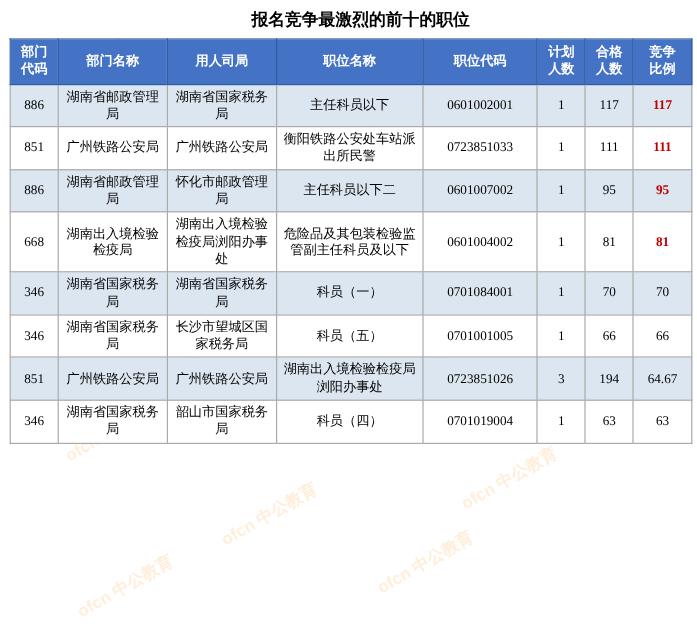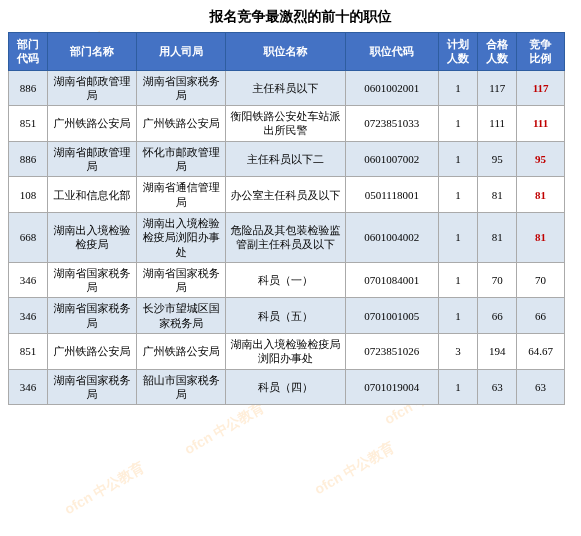--- a/index.html
+++ b/index.html
@@ -32,21 +32,21 @@
       text-align: center;
       font-size: 14px;
       font-weight: bold;
       padding: 8px 0 6px 0;
       color: #000;
       position: relative;
       z-index: 2;
       margin-left: 20px;
     }
     .table-wrapper {
-      padding: 0 16px 8px 8px;
+      padding: 0 4px 8px 8px;
       position: relative;
       z-index: 2;
     }
     table {
       width: 100%;
       border-collapse: collapse;
       font-size: 11px;
     }
     th {
       background-color: #4472c4;
@@ -143,30 +143,20 @@
           <td>886</td>
           <td>湖南省邮政管理局</td>
           <td>怀化市邮政管理局</td>
           <td>主任科员以下二</td>
           <td>0601007002</td>
           <td>1</td>
           <td>95</td>
           <td class="highlight-red">95</td>
         </tr>
         <tr>
-          <td>108</td>
-          <td>工业和信息化部</td>
-          <td>湖南省通信管理局</td>
-          <td>办公室主任科员及以下</td>
-          <td>0501118001</td>
-          <td>1</td>
-          <td>81</td>
-          <td class="highlight-red">81</td>
-        </tr>
-        <tr>
           <td>668</td>
           <td>湖南出入境检验检疫局</td>
           <td>湖南出入境检验检疫局浏阳办事处</td>
           <td>危险品及其包装检验监管副主任科员及以下</td>
           <td>0601004002</td>
           <td>1</td>
           <td>81</td>
           <td class="highlight-red">81</td>
         </tr>
         <tr>

